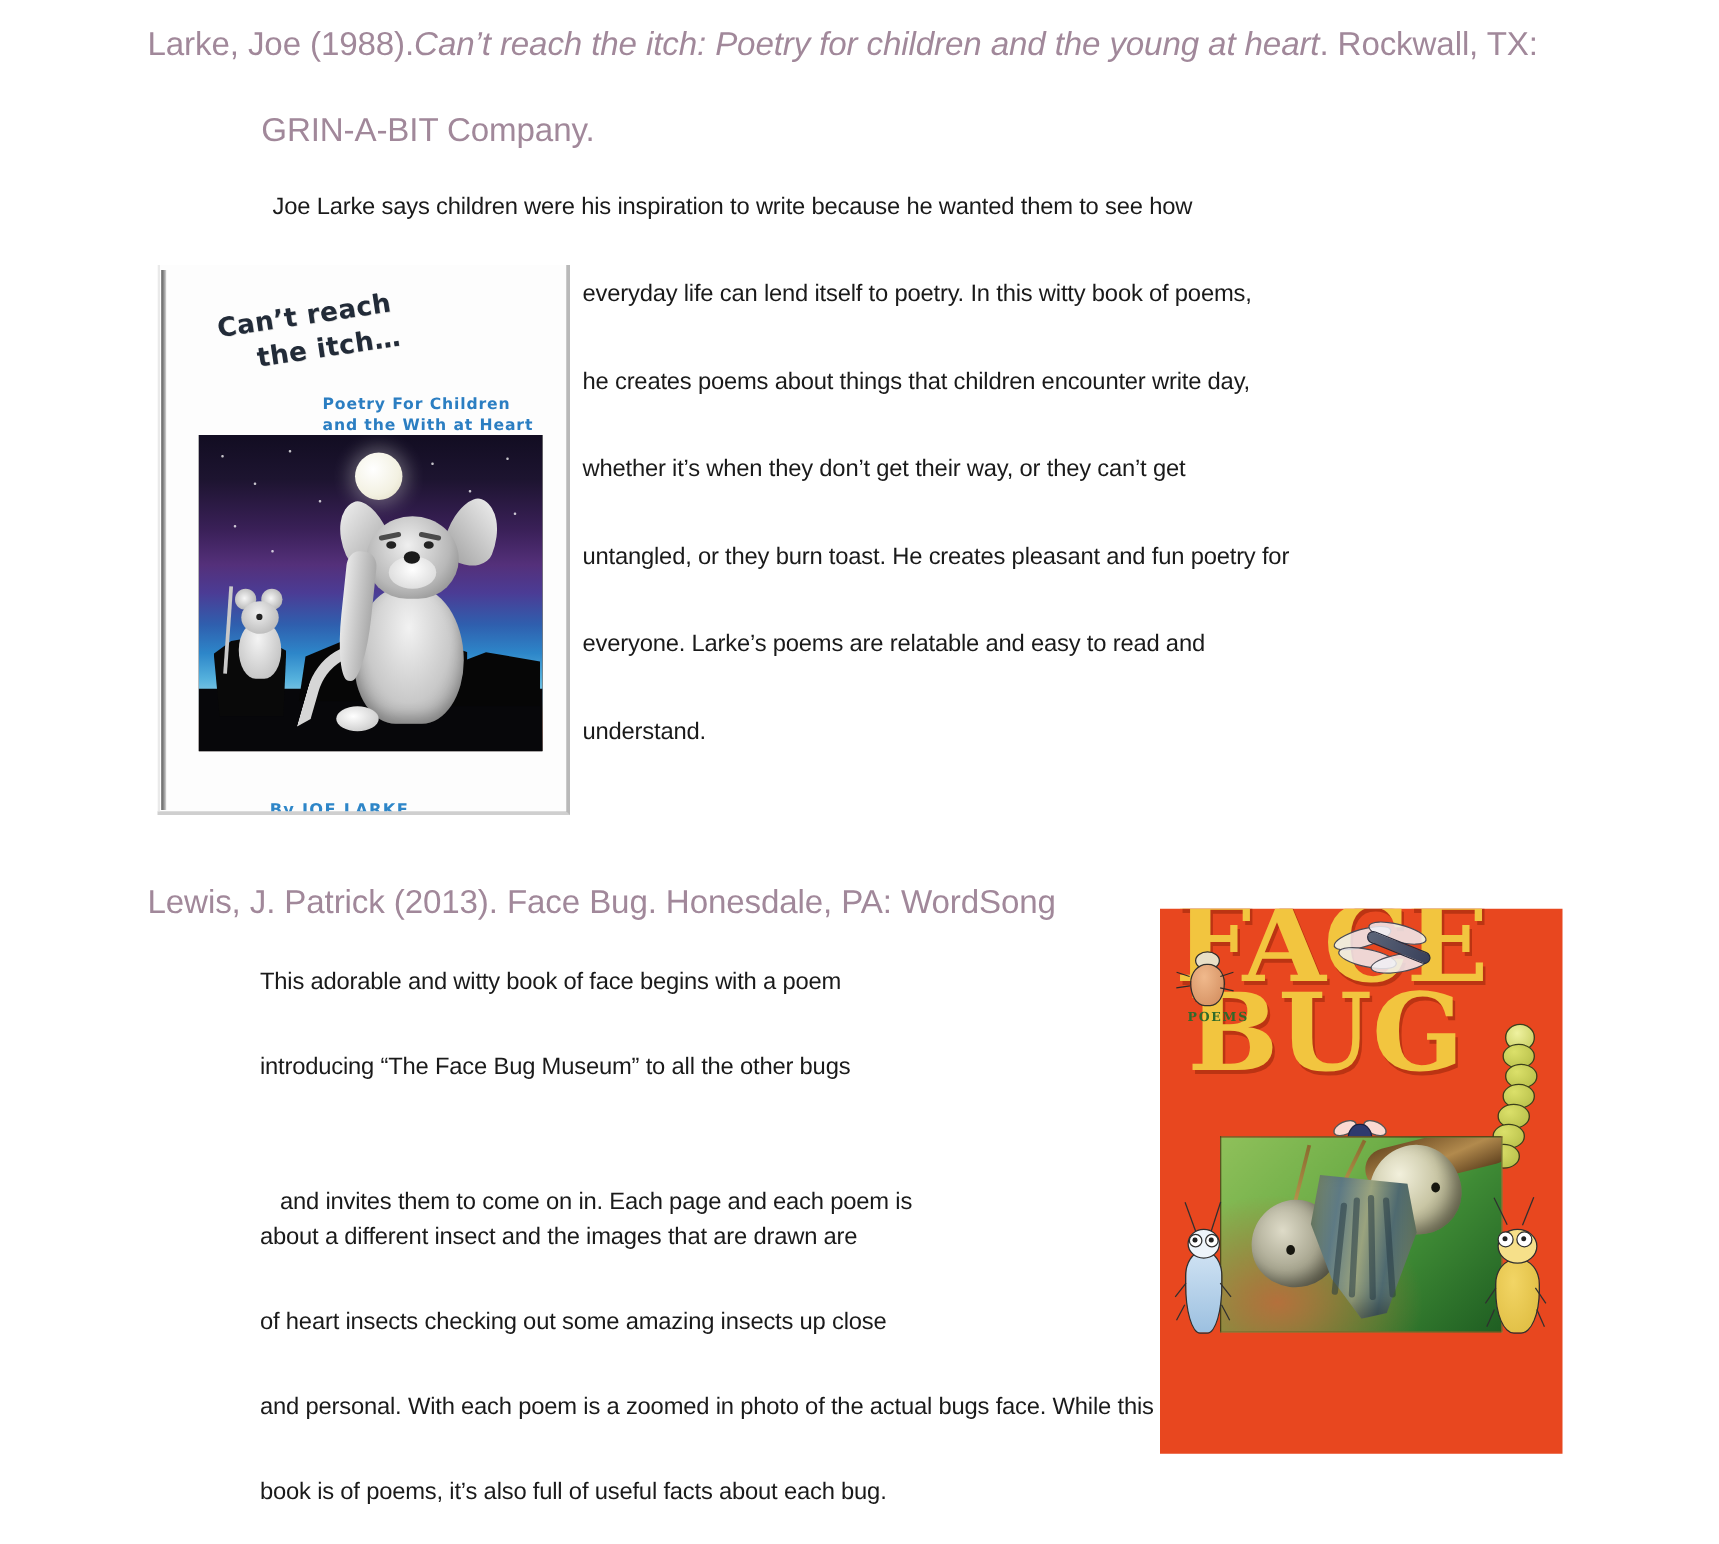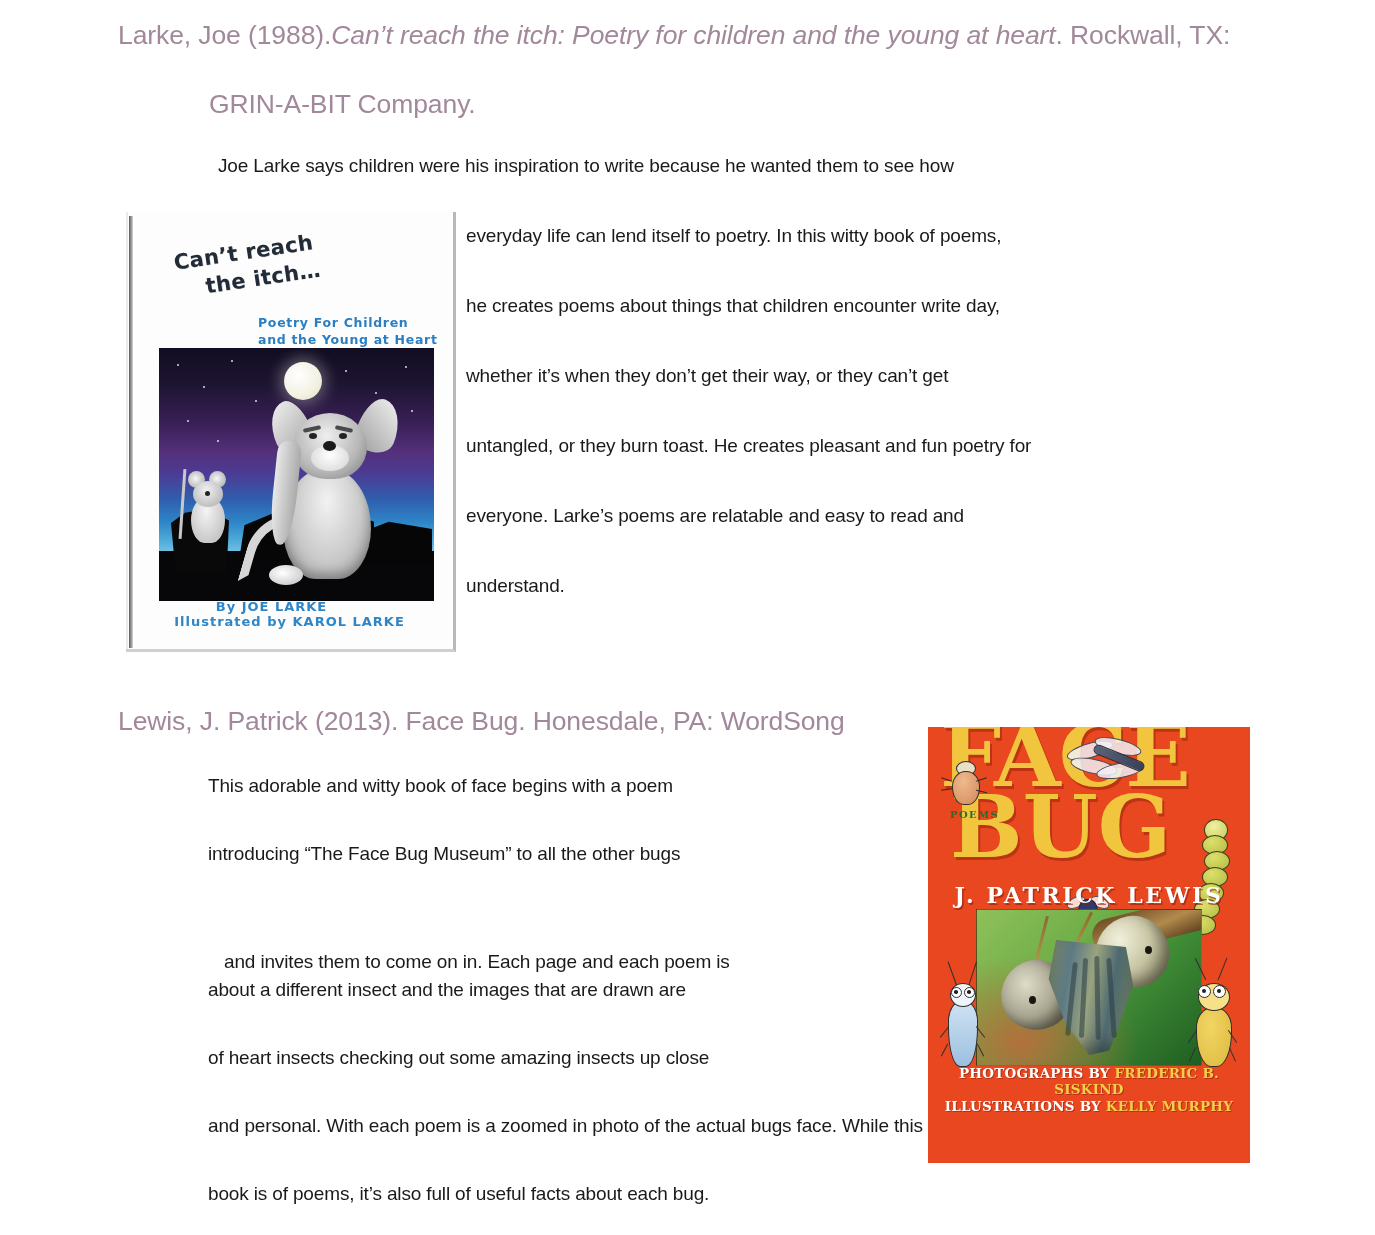--- a/index.html
+++ b/index.html
@@ -245,21 +245,21 @@
     position:absolute;
     left:0; width:100%;
     top: 387px;
     text-align:center;
     color:#2e86c8;
     font-family:"DejaVu Sans", sans-serif;
     font-weight:700;
     font-size:13px;
     letter-spacing:1px;
   }
-  .itch-credits span { display:inline-block; }
+  .itch-credits span { display:inline-block;margin-top:42px; }
   .itch-credits .c-left  { margin-right: 36px; }
 
   
   #cover-facebug {
     position:absolute;
     left: 928px;
     top: 727px;
     width: 322px;
     height: 436px;
     background: #e8471f;
@@ -493,21 +493,21 @@
   <div class="paper-edge"></div>
   <div class="spine"></div>
 
   <div class="itch-title">
     <span>Can’t reach</span>
     <span class="l2">the itch…</span>
   </div>
 
   <div class="itch-sub">
     <div>Poetry For Children</div>
-    <div>and the Young at Heart</div>
+    <div>and the With at Heart</div>
   </div>
 
   <div id="itch-art">
     <div class="sky"></div>
     <div class="stars">
       <i style="left:18px;top:16px"></i>
         <i style="left:44px;top:38px"></i>
       <i style="left:72px;top:12px"></i>
         <i style="left:96px;top:52px"></i>
       <i style="left:130px;top:66px"></i>
@@ -601,21 +601,20 @@
     <div class="seg" style="left:8px;top:76px"></div>
     <div class="seg" style="left:4px;top:92px"></div>
   </div>
 
   <div class="fb-bug bug-fly">
     <div class="fb-wing" style="left:-4px;top:8px;transform:rotate(-24deg)"></div>
     <div class="fb-wing" style="left:20px;top:8px;transform:rotate(24deg)"></div>
     <div class="fb-body"></div>
   </div>
 
-  <div class="fb-author">J. PATRICK LEWIS</div>
 
   <div id="fb-photo">
     <div class="twig"></div>
     <div class="ant-a"></div>
     <div class="ant-b"></div>
     <div class="m-eye-r"></div>
     <div class="m-eye-l"></div>
     <div class="face"></div>
     <div class="stripe" style="left:92px;top:52px;height:74px;transform:rotate(6deg)"></div>
     <div class="stripe" style="left:104px;top:48px;height:80px;transform:rotate(3deg)"></div>
@@ -652,17 +651,13 @@
       </div>
     <div class="by-eye" style="left:31px;top:30px">
         <i></i>
       </div>
     <div class="lg" style="left:10px;top:74px;transform:rotate(34deg)"></div>
     <div class="lg" style="left:10px;top:92px;transform:rotate(24deg)"></div>
     <div class="lg" style="left:50px;top:74px;transform:rotate(-34deg)"></div>
     <div class="lg" style="left:50px;top:92px;transform:rotate(-24deg)"></div>
   </div>
 
-  <div class="fb-credits">
-    <div><span>PHOTOGRAPHS BY </span><span class="name">FREDERIC B. SISKIND</span></div>
-    <div><span>ILLUSTRATIONS BY </span><span class="name">KELLY MURPHY</span></div>
-  </div>
 </div>
 
 </body></html>

